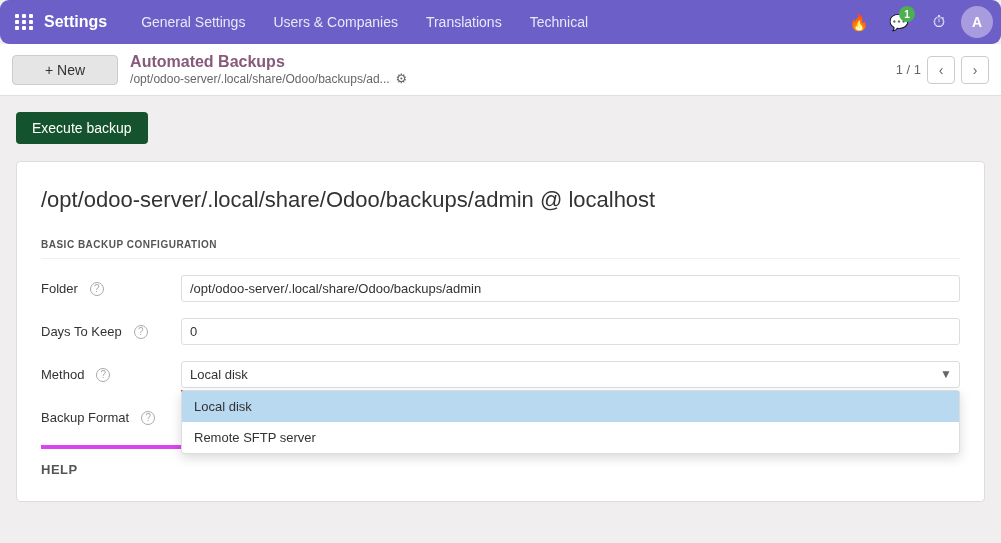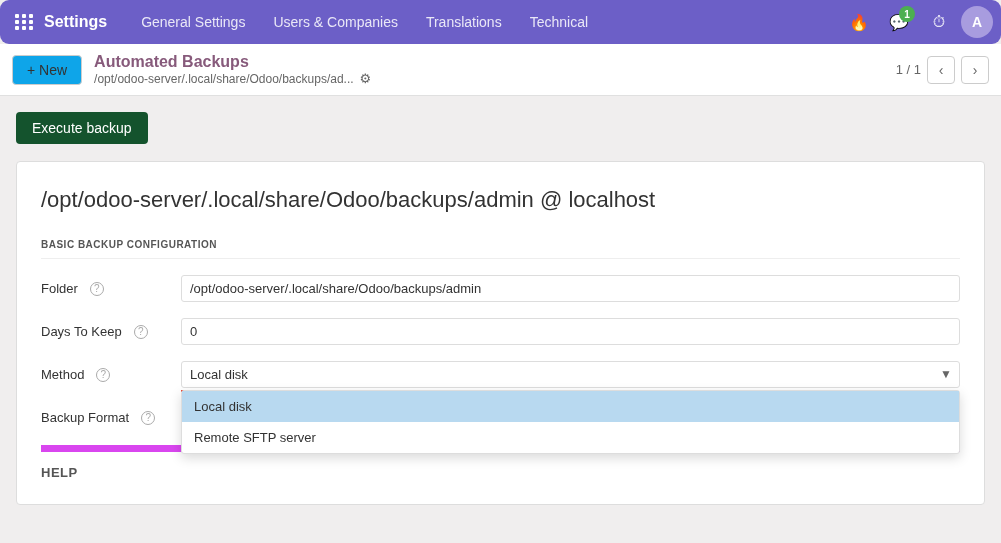--- a/index.html
+++ b/index.html
@@ -85,24 +85,24 @@
     .breadcrumb-bar {
       background: white;
       border-bottom: 1px solid #e0e0e0;
       display: flex;
       align-items: center;
       padding: 0 12px;
       height: 52px;
       gap: 12px;
     }
     .new-btn {
-      background: #0ea5e9;
+      background: #e5e5e5;
       border: 1px solid #ccc;
       border-radius: 4px;
-      padding: 6px 14px;
+      padding: 6px 32px;
       cursor: pointer;
       font-size: 14px;
       display: flex;
       align-items: center;
       gap: 6px;
       color: #333;
       white-space: nowrap;
     }
     .breadcrumb-content {
       display: flex;
@@ -271,21 +271,21 @@
       background: #e74c3c;
       width: 50px;
       margin-top: -14px;
       margin-left: 0;
     }
 
     
     .help-section {
       margin-top: 20px;
       padding-top: 12px;
-      border-top: 7px solid #d946ef;
+      border-top: 4px solid #d946ef;
     }
     .help-label {
       font-size: 13px;
       font-weight: 600;
       color: #555;
       text-transform: uppercase;
       letter-spacing: 0.5px;
     }
 
     

